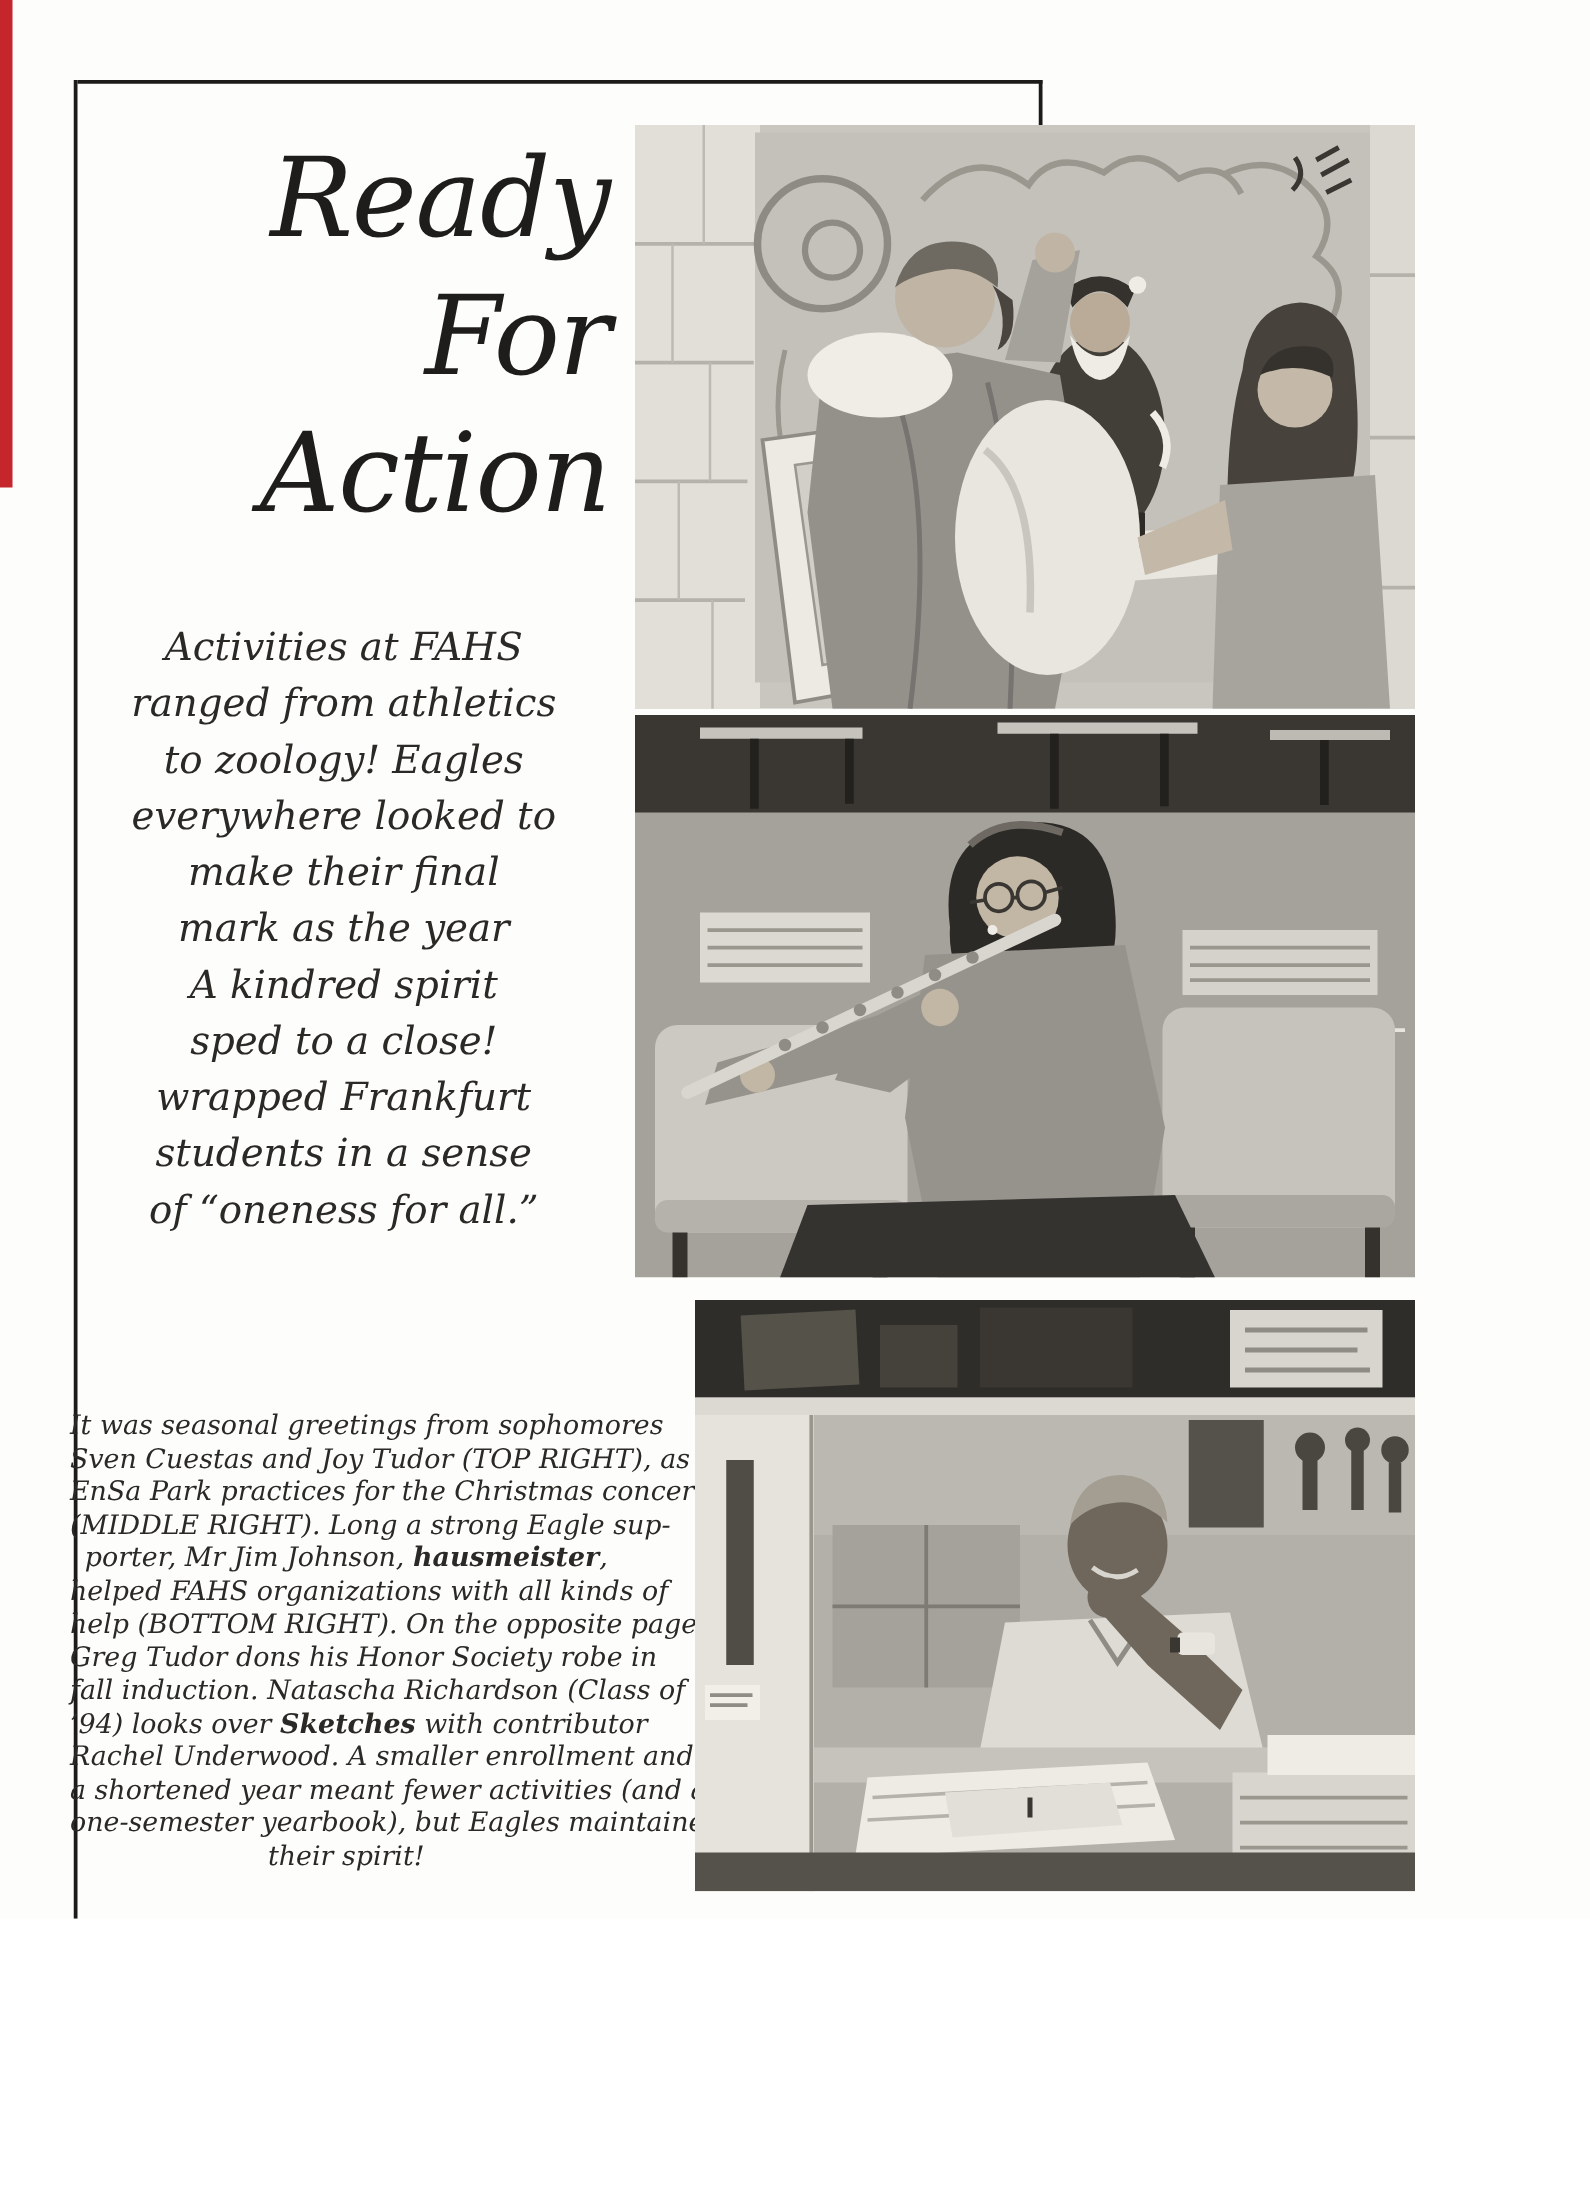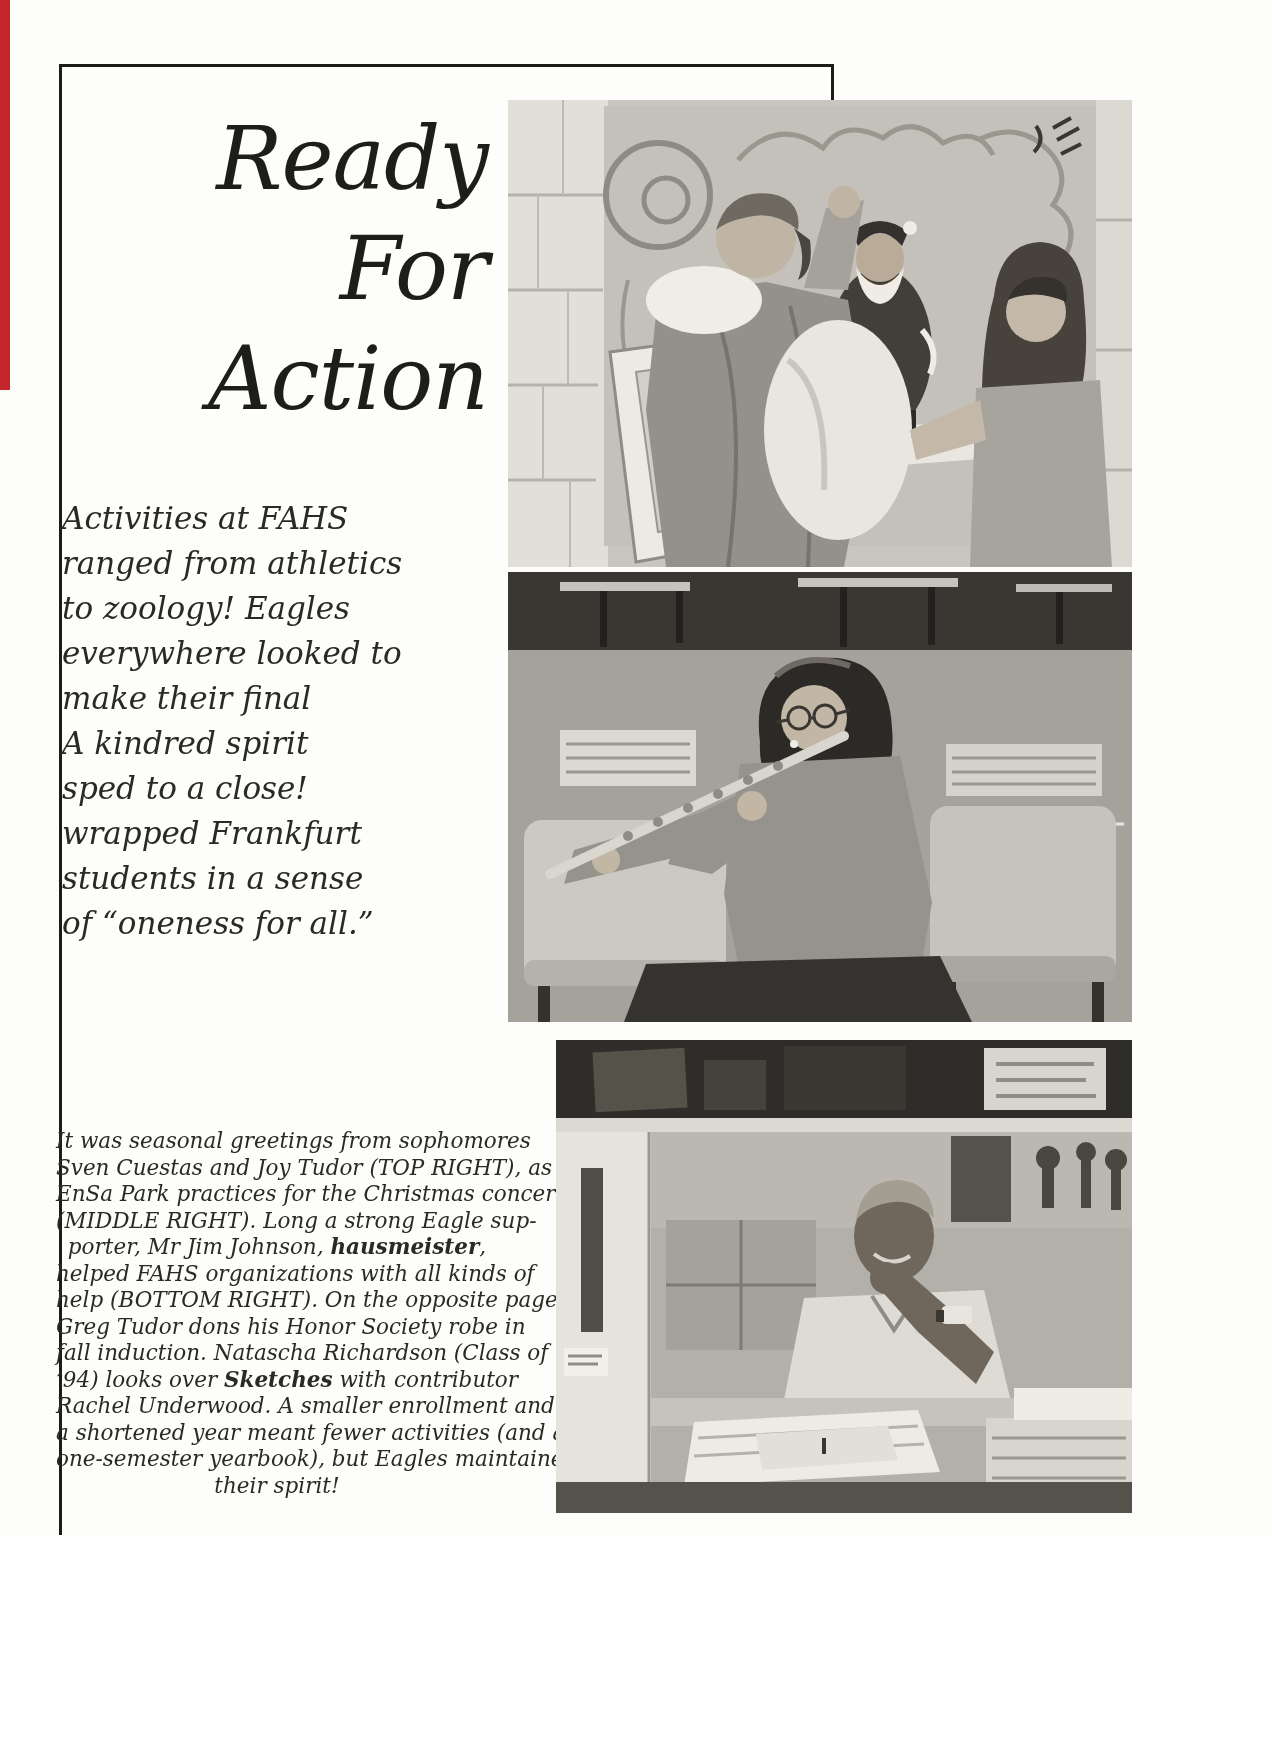--- a/index.html
+++ b/index.html
@@ -14,21 +14,21 @@
   #frame-left{left:59px;top:64px;width:3px;height:1524px;}
   #frame-bottom{left:56px;top:1585px;width:503px;height:4px;}
 
   .title-block{
     position:absolute;left:62px;top:104px;width:426px;
     text-align:right;font-style:italic;font-size:88px;line-height:110px;
     color:#1e1d1b;letter-spacing:-1px;
   }
   .intro-block{
     position:absolute;left:62px;top:496px;width:426px;
-    text-align:left;font-style:italic;font-size:31px;line-height:45px;
+    text-align:center;font-style:italic;font-size:31px;line-height:45px;
     color:#2a2926;
   }
   .caption-block{
     position:absolute;left:56px;top:1128px;width:442px;
     text-align:center;font-style:italic;font-size:21.5px;line-height:26.5px;
     color:#2a2926;
   }
   .caption-block .b{font-weight:bold;}
   .tline{white-space:nowrap;}
 
@@ -61,20 +61,21 @@
       <div class="tline"><span>For</span></div>
       <div class="tline"><span>Action</span></div>
     </div>
 
   <div class="intro-block">
       <div class="tline"><span>Activities at FAHS</span></div>
       <div class="tline"><span>ranged from athletics</span></div>
       <div class="tline"><span>to zoology! Eagles</span></div>
       <div class="tline"><span>everywhere looked to</span></div>
       <div class="tline"><span>make their final</span></div>
+      <div class="tline"><span>mark as the year</span></div>
       <div class="tline"><span>A kindred spirit</span></div>
       <div class="tline"><span>sped to a close!</span></div>
       <div class="tline"><span>wrapped Frankfurt</span></div>
       <div class="tline"><span>students in a sense</span></div>
       <div class="tline"><span>of “oneness for all.”</span></div>
     </div>
 
   <div class="caption-block">
       <div class="tline"><span>It was seasonal greetings from sophomores</span></div>
       <div class="tline"><span>Sven Cuestas and Joy Tudor (TOP RIGHT), as</span></div>

